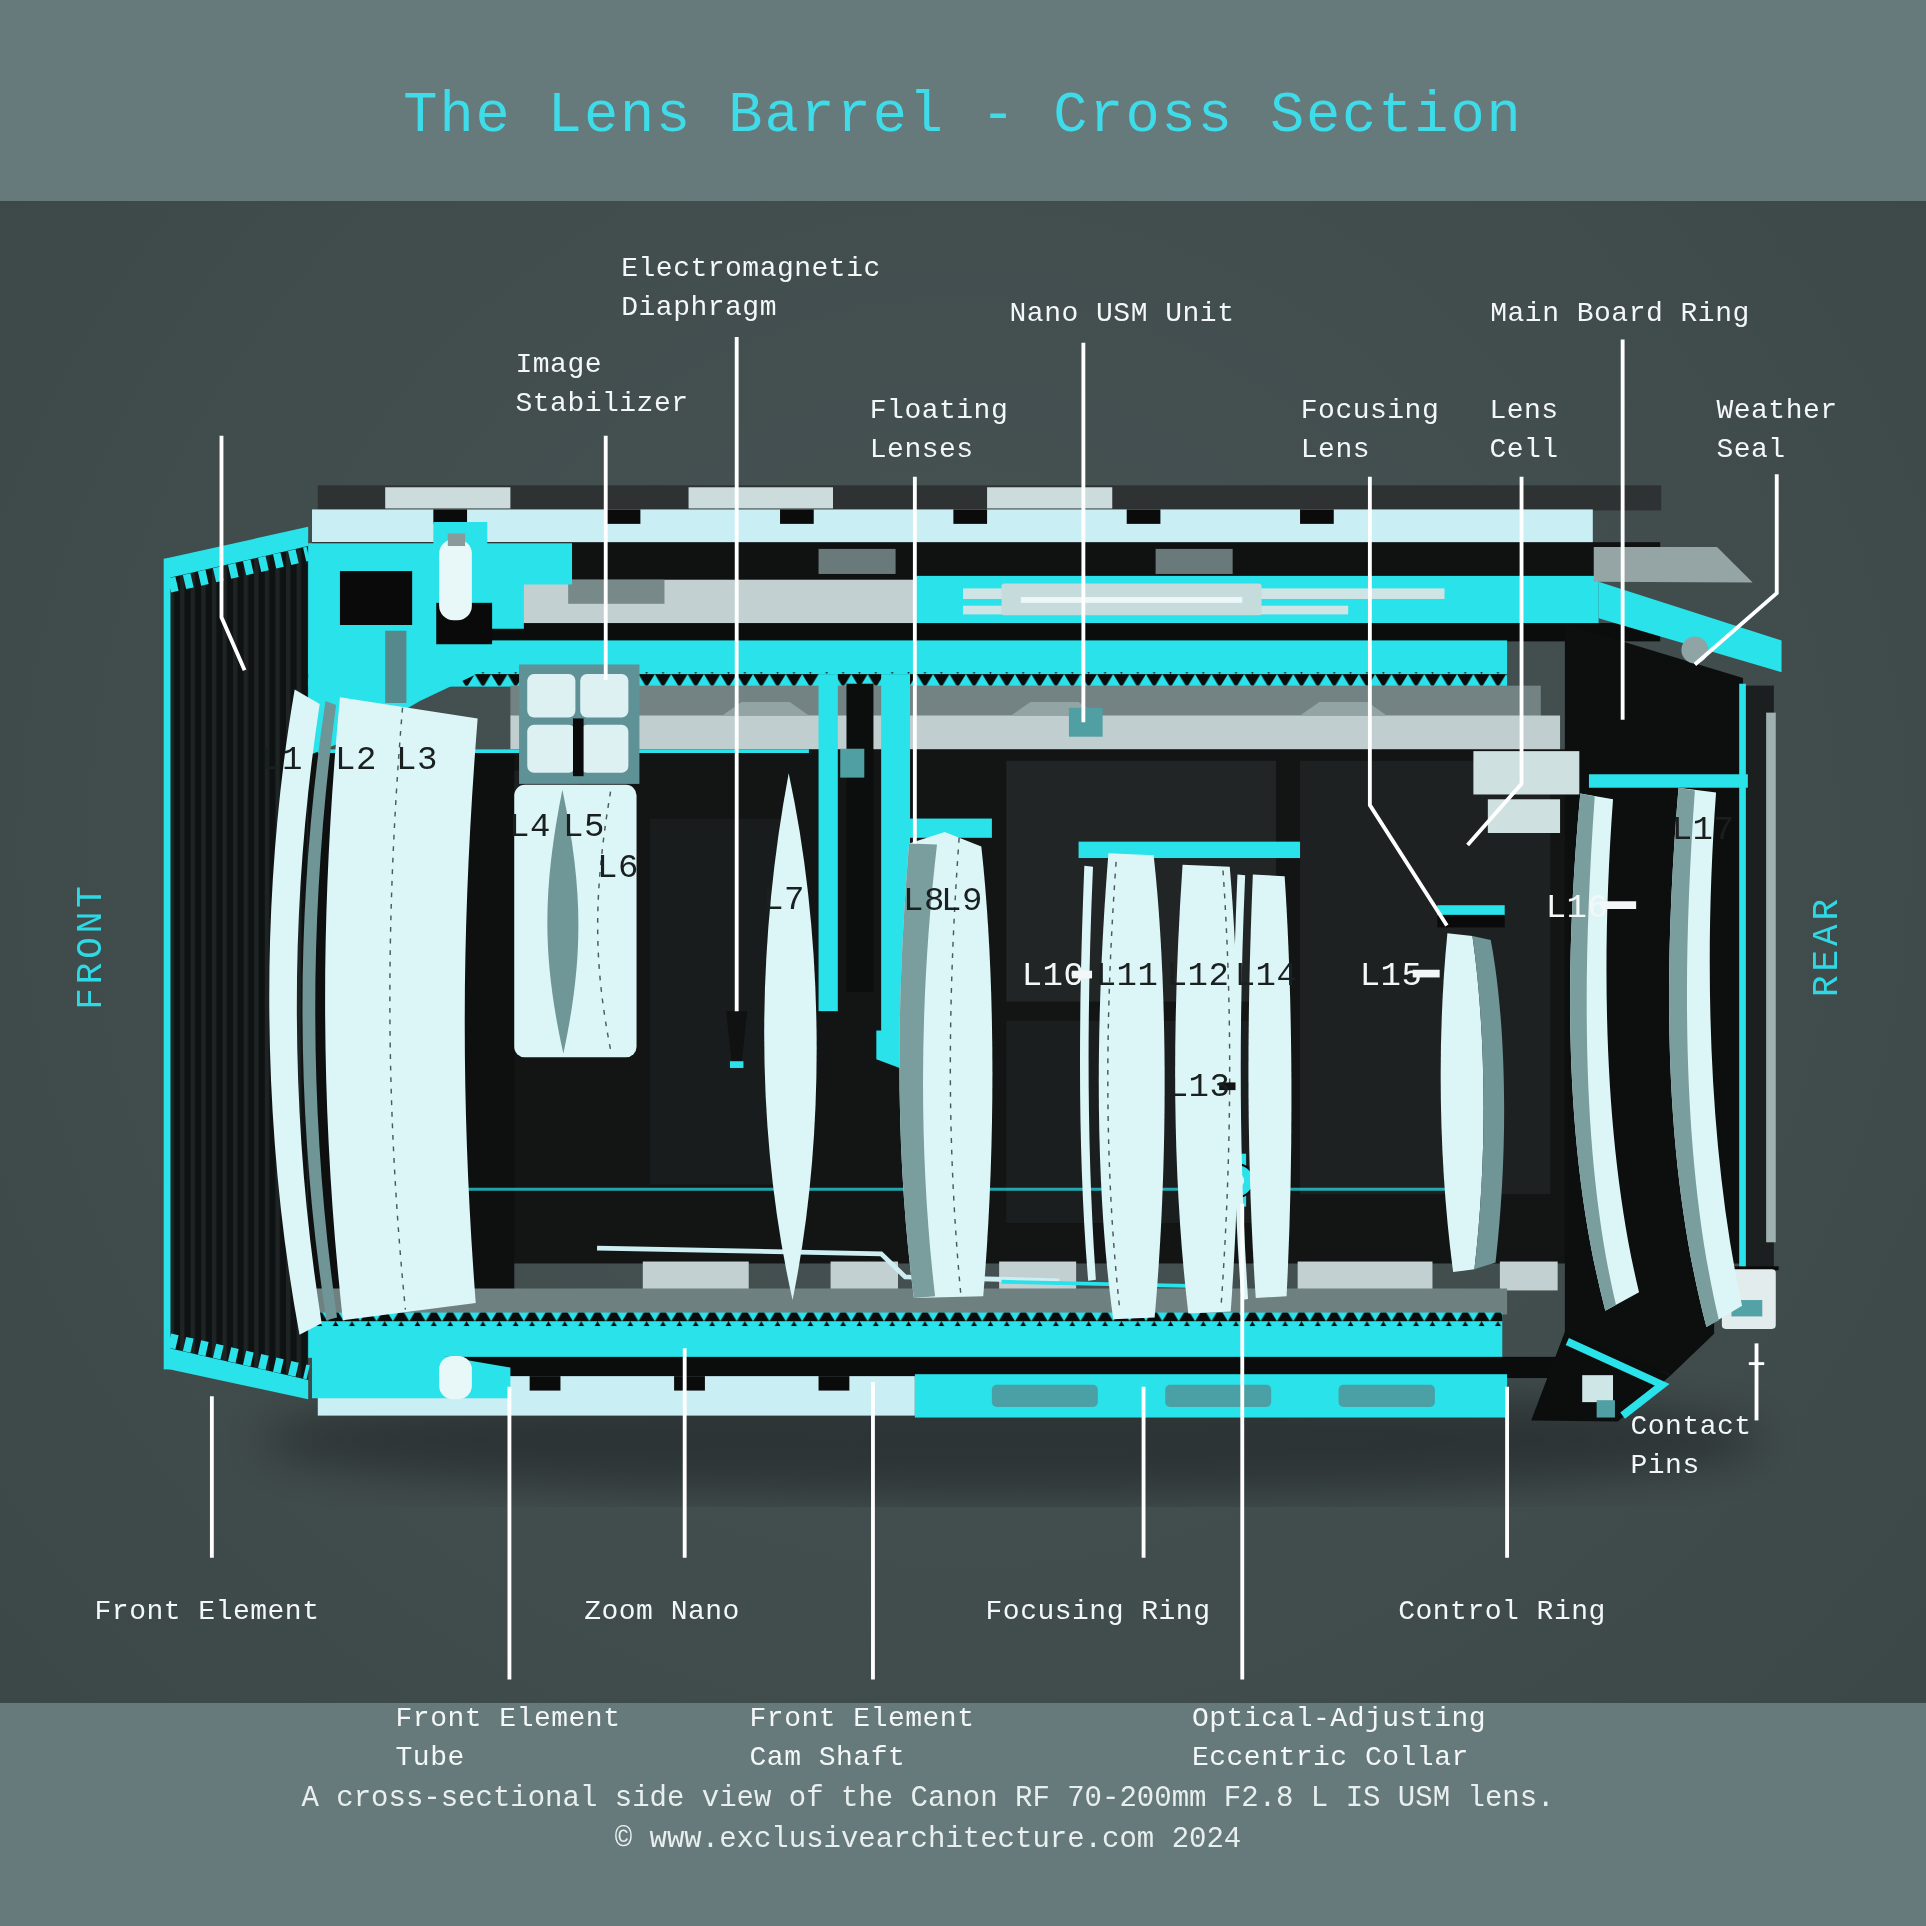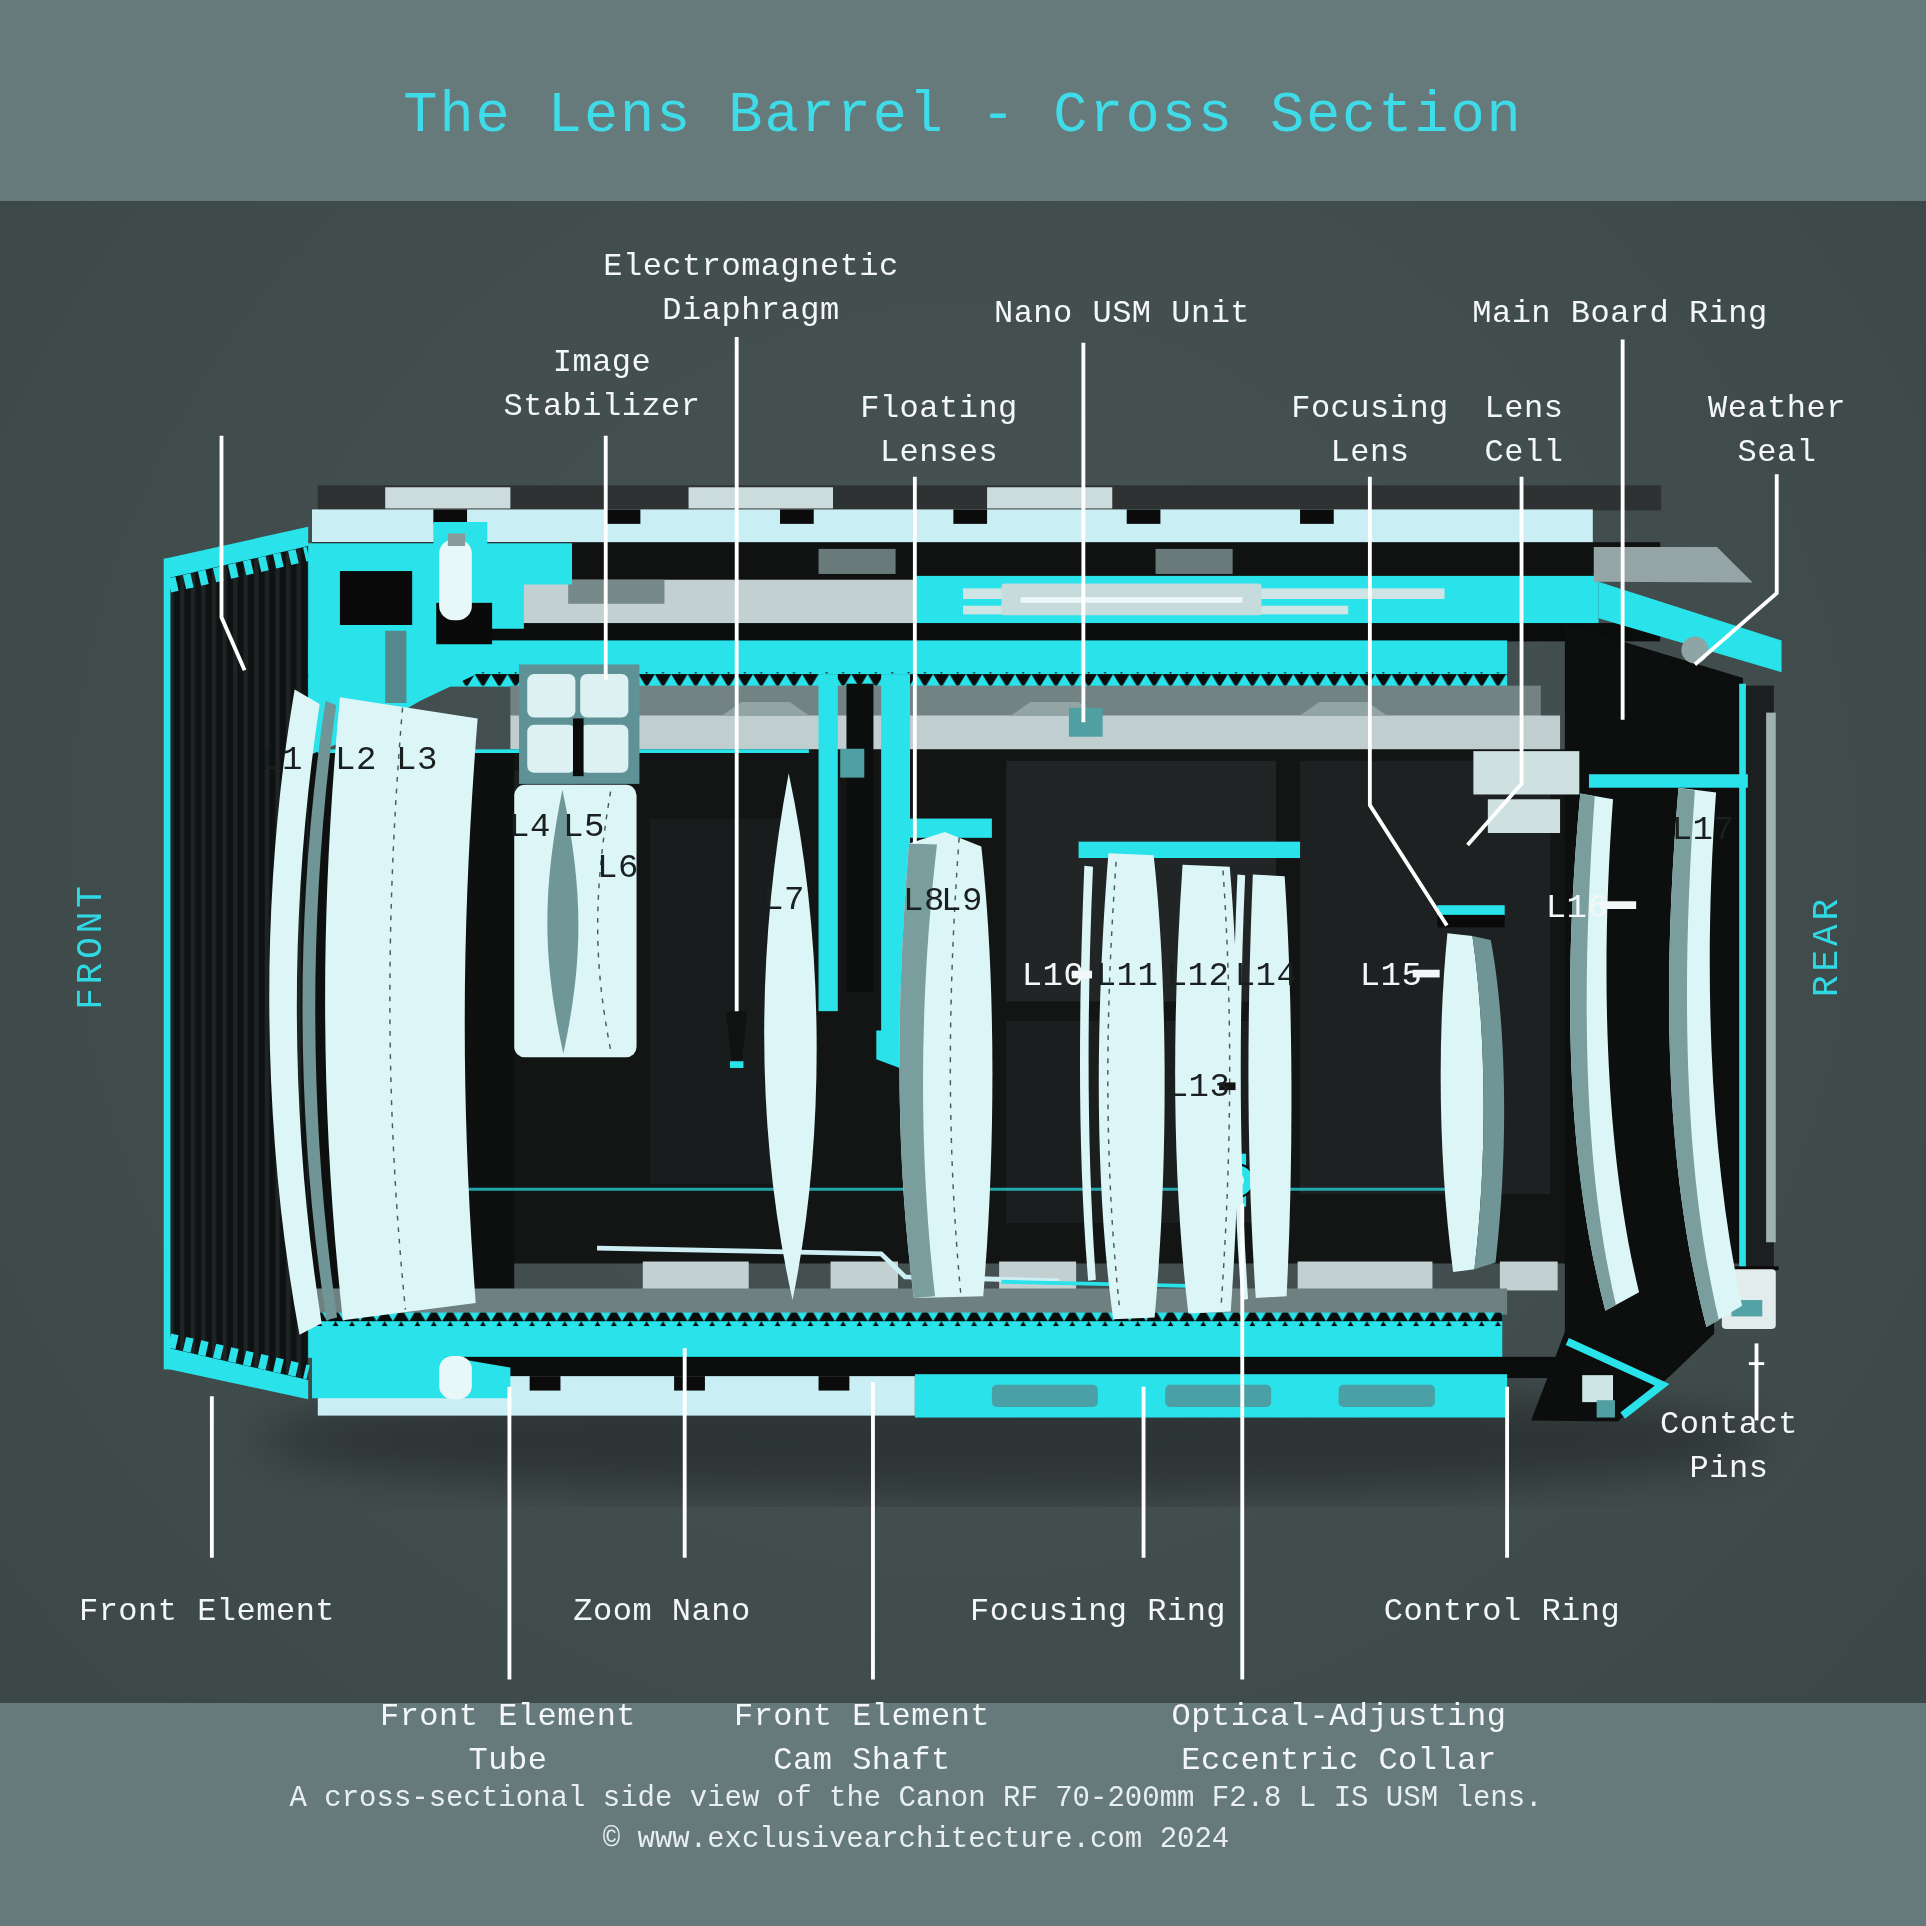--- a/index.html
+++ b/index.html
@@ -5,27 +5,27 @@
   html,body{margin:0;padding:0;background:#414c4d;}
   .page{position:relative;width:1926px;height:1926px;overflow:hidden;
         font-family:Liberation Mono, monospace;
         background:radial-gradient(circle at 50% 44%, #475354 0%, #414c4d 55%, #3a4546 100%);}
   .band{position:absolute;left:0;width:1926px;background:#66797b;}
   .band-top{top:0;height:201px;}
   .band-bottom{top:1703px;height:223px;}
   .title{position:absolute;top:116px;left:0;width:1926px;text-align:center;
          transform:translateY(-50%);color:#3edce8;font-size:57px;letter-spacing:1.9px;font-weight:400;}
   .callout{position:absolute;transform:translate(-50%,-50%);color:#f4f7f7;
-           font-size:32px;line-height:1.38;text-align:center;white-space:pre-line;letter-spacing:0.5px;}
+           font-size:28px;line-height:1.38;text-align:left;white-space:pre-line;letter-spacing:0.5px;}
   .lens-label{position:absolute;transform:translate(-50%,-50%);color:#1a1f1f;
               font-size:34px;letter-spacing:0.5px;}
   .lens-label.white{color:#f4f7f7;}
   .side-marker{position:absolute;color:#2fd9e4;font-size:36px;letter-spacing:3.9px;
                transform:translate(-50%,-50%) rotate(-90deg);}
-  .footer-line{position:absolute;left:4px;width:1824px;text-align:center;color:#e9efef;font-size:29px;}
+  .footer-line{position:absolute;left:16px;width:1824px;text-align:center;color:#e9efef;font-size:29px;}
   .footer-1{top:1782px;}
   .footer-2{top:1823px;}
   svg.art{position:absolute;top:0;left:0;}
 </style>
 </head>
 <body>
 
 <div class="page">
 
   <div class="band band-top"></div>

